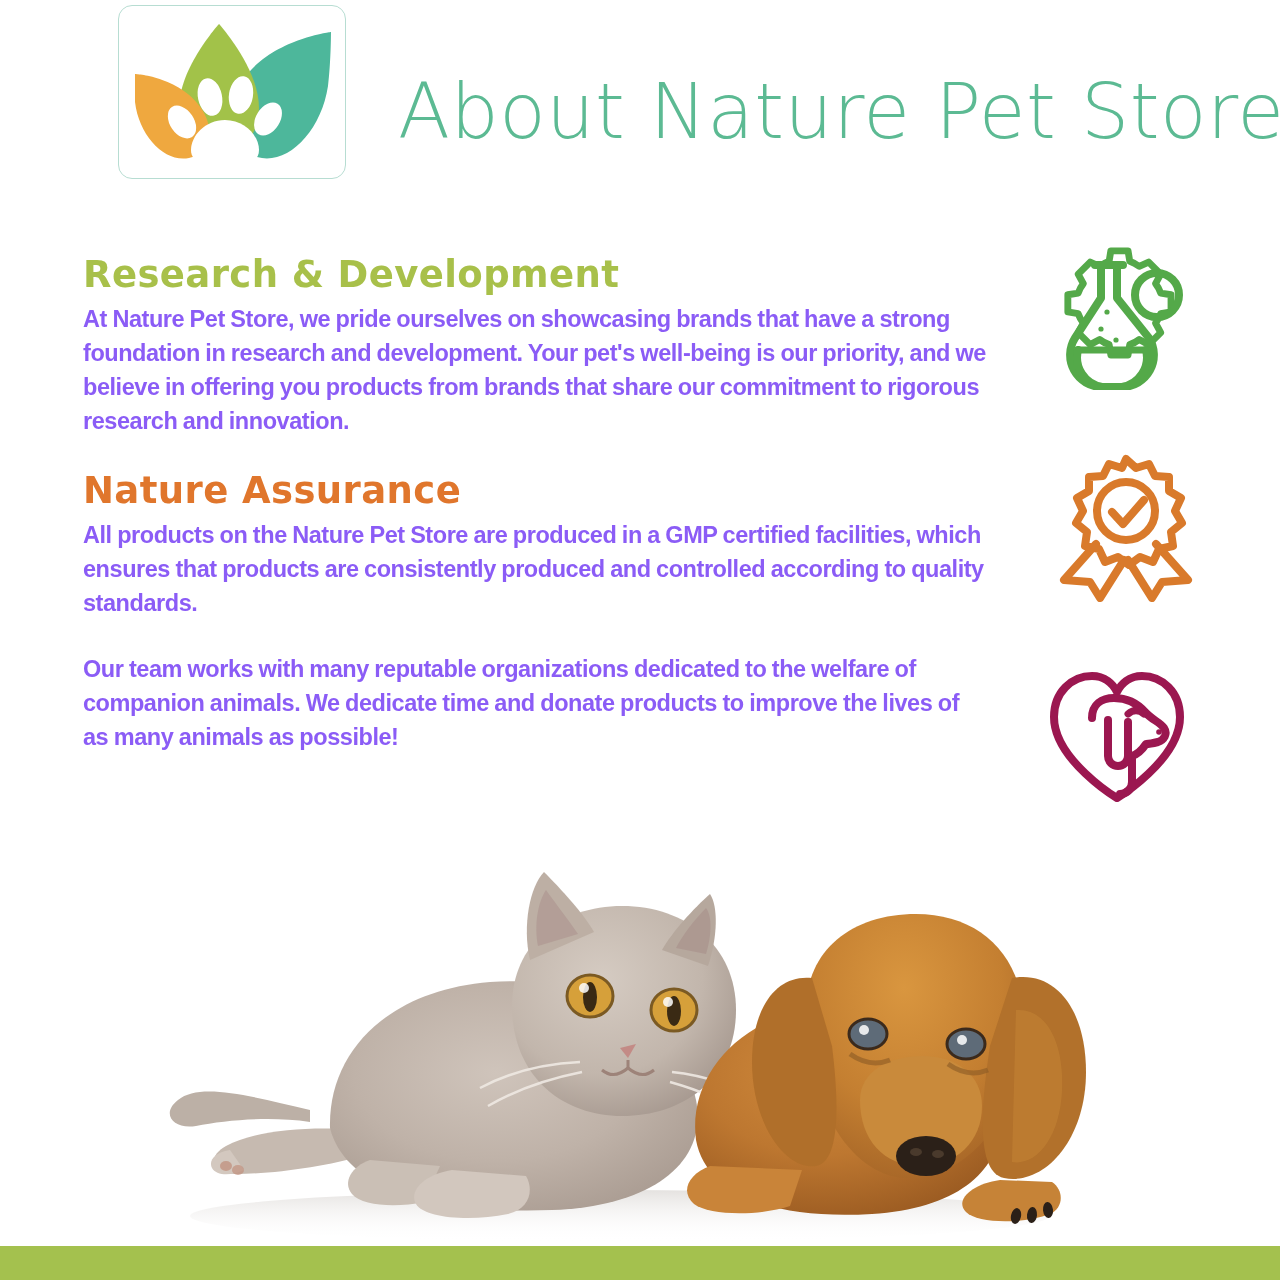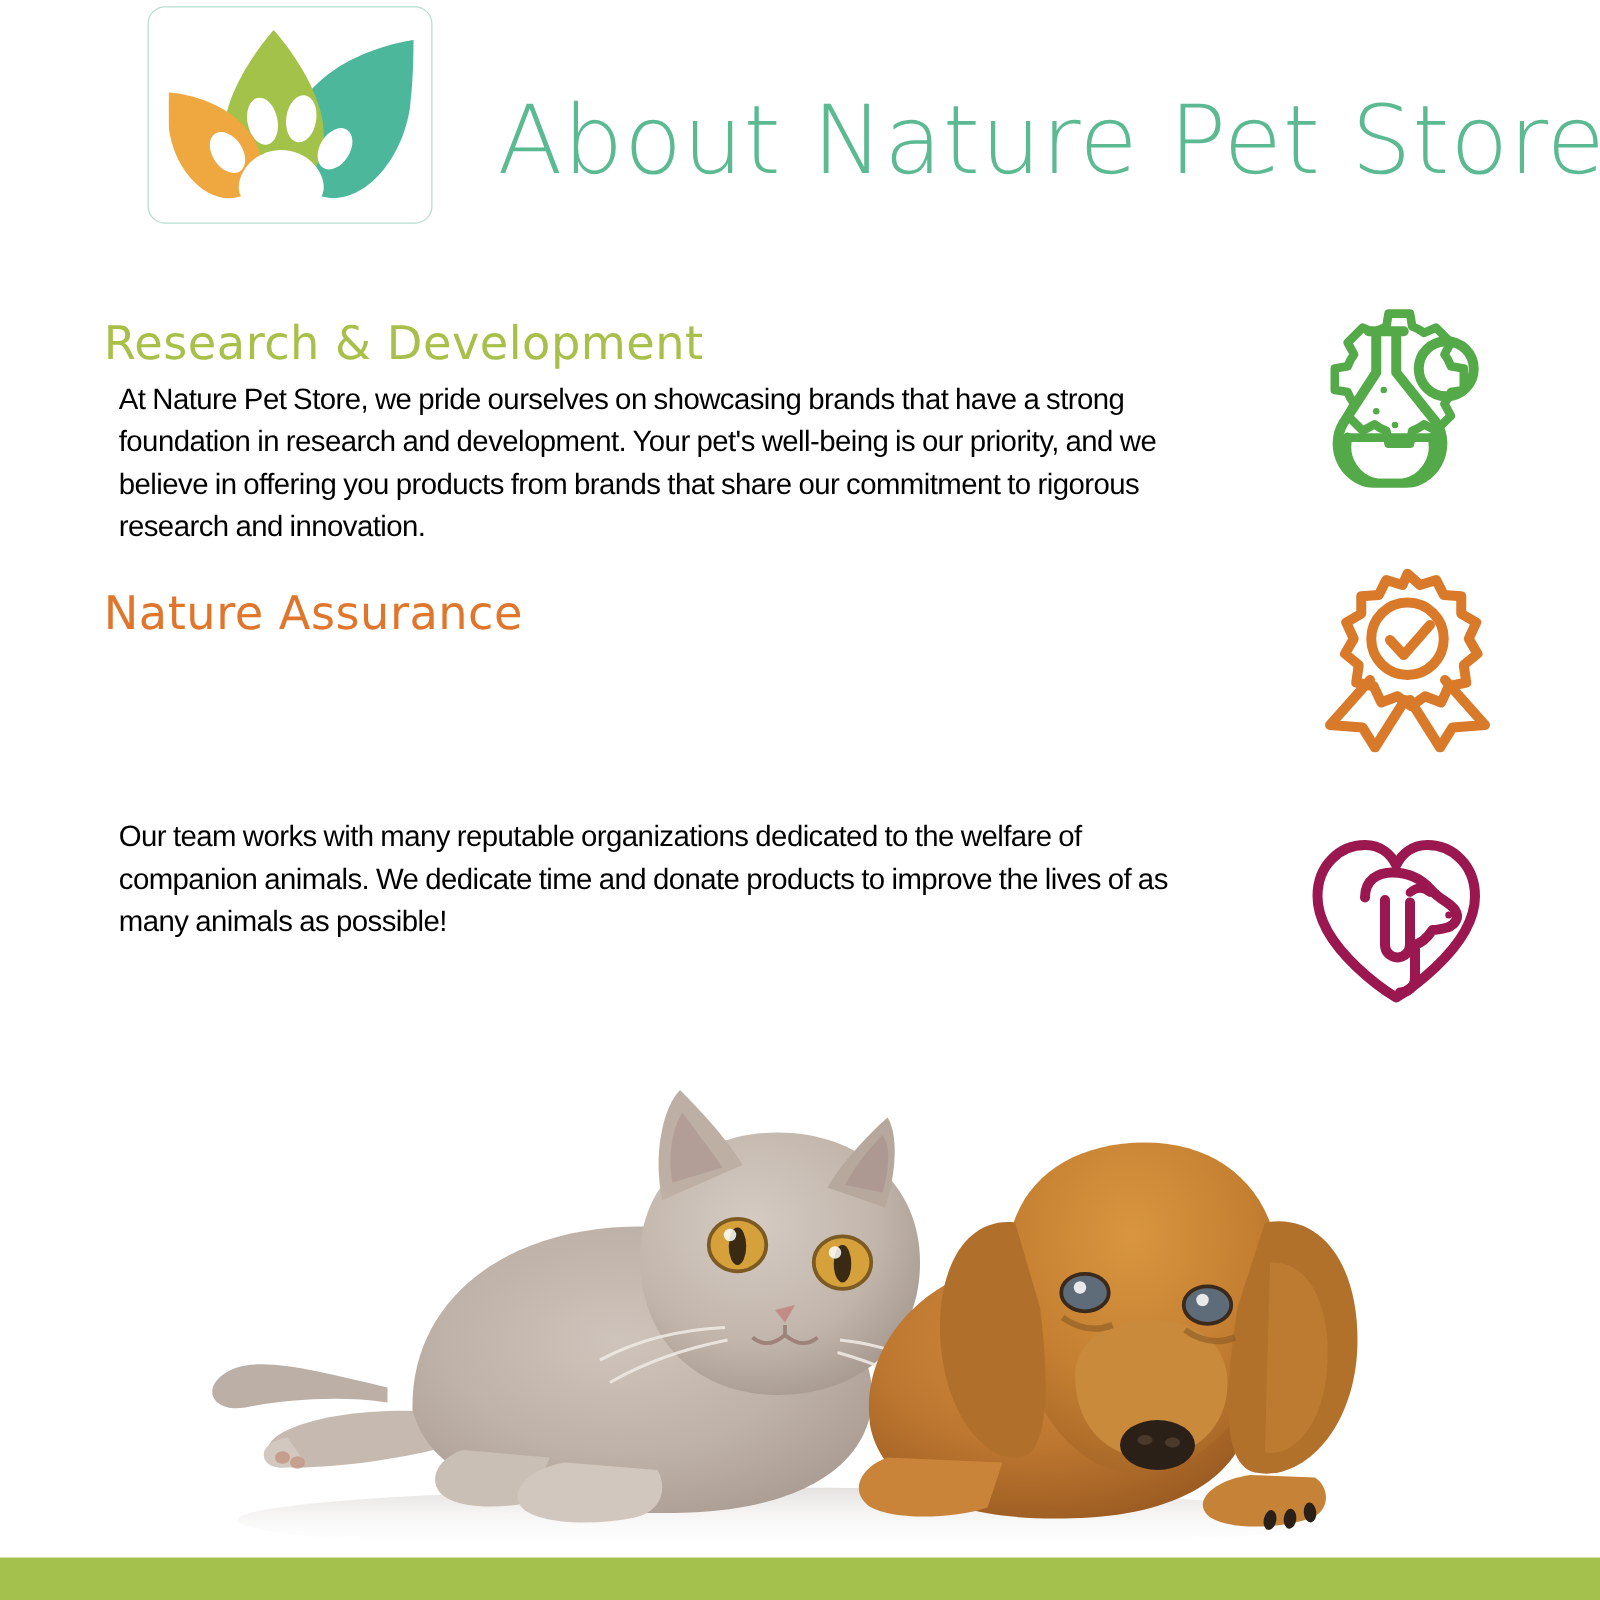--- a/index.html
+++ b/index.html
@@ -75,34 +75,34 @@
   .section-text {
     position: absolute;
     left: 83px;
     width: 905px;
   }
   .section-heading {
     margin: 0;
     padding: 0;
     font-family: "DejaVu Sans", "Liberation Sans", sans-serif;
     font-size: 37px;
-    font-weight: 400;
+    font-weight: 700;
     line-height: 46px;
     letter-spacing: 0.4px;
     white-space: nowrap;
   }
   .section-body {
-    margin: 12px;
+    margin: 0;
     padding: 0;
     margin-top: 4px;
     font-family: "Liberation Sans", "DejaVu Sans", sans-serif;
     font-size: 23.5px;
-    font-weight: 400;
+    font-weight: 700;
     line-height: 34px;
-    color: #000000;
+    color: #8b5cf6;
     letter-spacing: -0.45px;
     word-spacing: -0.6px;
   }
 
   #section-research  { top: 252px; }
   #section-quality   { top: 468px; }
   #section-care      { top: 648px; }
 
   .section-icon {
     position: absolute;
@@ -180,20 +180,21 @@
 
       <circle cx="51" cy="72" r="2.6" fill="#54a949" stroke="none"></circle>
       <circle cx="45" cy="89" r="2.6" fill="#54a949" stroke="none"></circle>
       <circle cx="60" cy="100" r="2.6" fill="#54a949" stroke="none"></circle>
     </g>
   </svg>
 
   <div class="section" id="section-quality">
     <div class="section-text">
       <h2 class="section-heading" style="color:#e0762c">Nature Assurance</h2>
+      <p class="section-body">All products on the Nature Pet Store are produced in a GMP certified facilities, which ensures that products are consistently produced and controlled according to quality standards.</p>
     </div>
   </div>
 
   <svg class="section-icon" id="icon-quality" viewBox="0 0 150 150" aria-hidden="true">
     <g fill="none" stroke="#d97a2b" stroke-width="8" stroke-linecap="round" stroke-linejoin="round">
 
       <path d="M44 92 L12 128 l26 2 10 16 24-38"></path>
       <path d="M104 92 L136 128 l-26 2 -10 16 -24-38"></path>
 
       <path d="M74 5 l10 9 13-4 6 12 14 1 0 14 12 7 -6 13 7 12 -11 9 2 14 -14 3 -6 13 -13-5 -11 8 -11-8 -13 5 -6-13 -14-3 2-14 -11-9 7-12 -6-13 12-7 0-14 14-1 6-12 13 4 Z" transform="translate(0 2)"></path>

